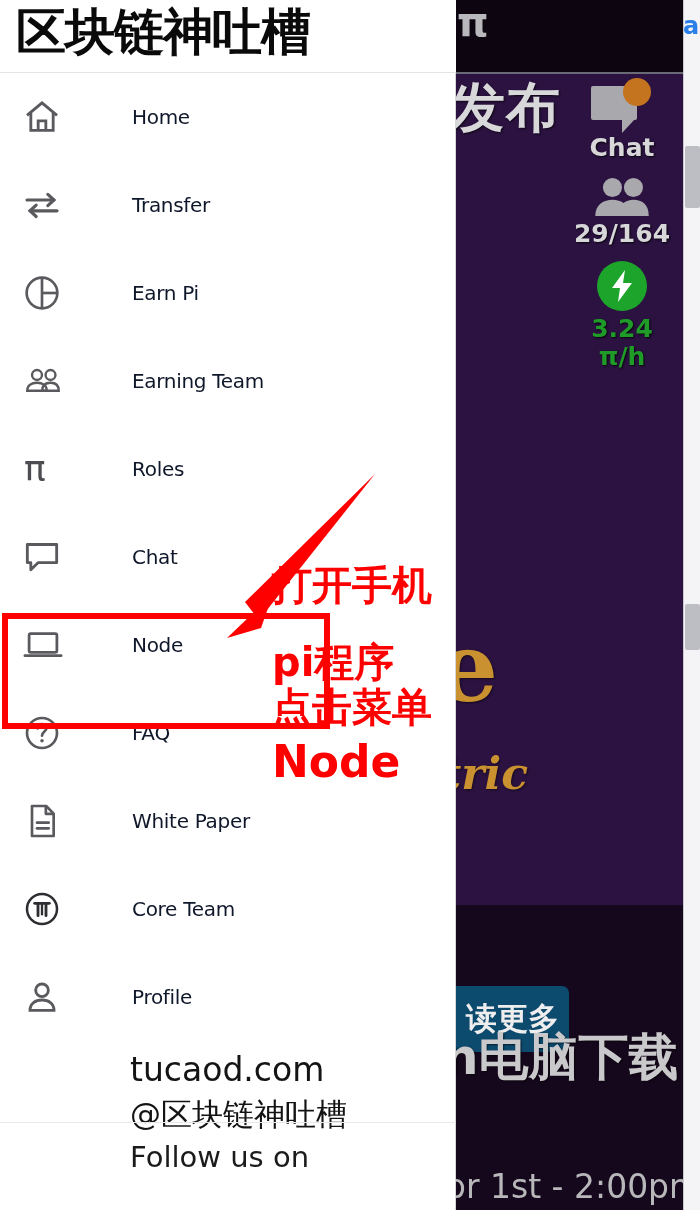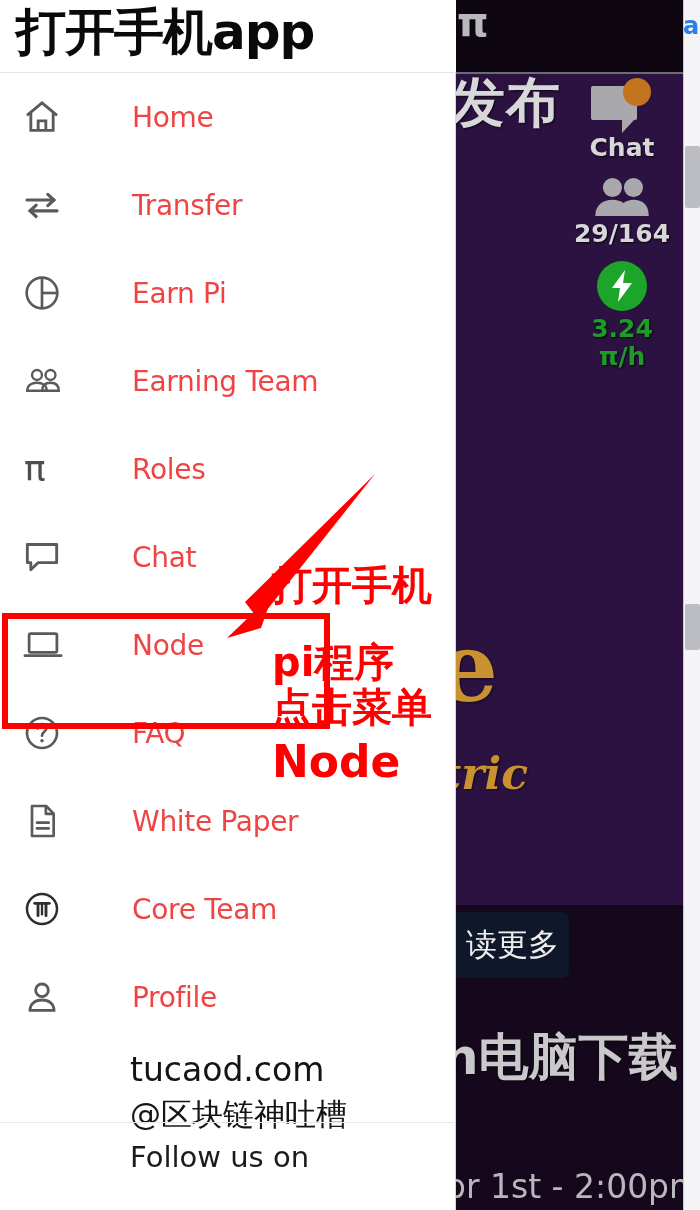--- a/index.html
+++ b/index.html
@@ -30,21 +30,21 @@
     line-height:1;
   }
   .app-divider {
     position:absolute; left:0; top:72px; width:228px; height:2px;
     background:#6b6b75;
   }
   .app-headline {
     position:absolute; left:-4px; top:80px;
     font-size:54px; font-weight:700; color:#d8d8da;
     letter-spacing:1px; line-height:1;
-    font-family:Liberation Mono, monospace;
+    font-family:Liberation Sans, sans-serif;
     text-shadow:1px 1px 2px rgba(0,0,0,.7);
   }
 
   
   .stat-rail { position:absolute; right:6px; top:78px; width:110px; text-align:center; }
   .stat { margin-bottom:14px; }
   .stat-label {
     font-size:25px; font-weight:700; color:#d7d7d9; line-height:1.1;
     font-family:"DejaVu Sans", sans-serif;
     text-shadow:1px 1px 2px rgba(0,0,0,.8);
@@ -75,23 +75,23 @@
   
   .gold-frag {
     position:absolute; color:#c9912f; font-weight:700;
     font-family:"DejaVu Serif", serif;
     text-shadow:1px 1px 2px rgba(0,0,0,.5);
   }
   .gold-e { left:-18px; top:620px; font-size:96px; line-height:1; }
   .gold-tric { left:-14px; top:752px; font-size:44px; font-style:italic; line-height:1; }
 
   .read-more-btn {
-    position:absolute; left:-46px; top:912px; width:160px; height:66px;
-    background:#0f172a; border-radius:7px;
-    color:#eee; font-size:31px; font-weight:400;
+    position:absolute; left:-46px; top:986px; width:160px; height:66px;
+    background:#0c4a6e; border-radius:7px;
+    color:#eee; font-size:31px; font-weight:700;
     font-family:"DejaVu Sans", sans-serif;
     display:flex; align-items:center; justify-content:flex-end;
     padding-right:10px;
   }
   .app-lower-bg {
     position:absolute; left:0; top:905px; width:228px; height:305px;
     background:#16081c;
   }
   .dl-line {
     position:absolute; left:-12px; top:1032px;
@@ -141,21 +141,21 @@
   .menu { position:absolute; left:0; top:73px; width:456px; }
   .menu-item {
     position:relative; height:88px; display:flex; align-items:center;
     padding-left:22px; background:transparent;
   }
   .menu-icon {
     width:58px; display:flex; align-items:center; justify-content:flex-start;
     color:#5a5a5e; flex:none;
   }
   .menu-label {
-    margin-left:52px; font-size:28px; color:#ef4444; font-weight:400;
+    margin-left:52px; font-size:20px; color:#0f172a; font-weight:400;
     font-family:"DejaVu Sans", sans-serif; letter-spacing:-0.3px;
   }
   .pi-glyph {
     font-size:36px; color:#4d4d51; font-family:"DejaVu Sans", sans-serif;
     line-height:1; padding-left:2px;
   }
   .follow-text {
     position:absolute; left:130px; top:1140px;
     font-size:29px; color:#1b1b1b; font-family:"DejaVu Sans", sans-serif;
   }
@@ -245,21 +245,21 @@
 
   <div class="browser-strip">
     <div class="strip-glyph">a</div>
     <div class="strip-thumb a"></div>
     <div class="strip-thumb b"></div>
   </div>
 
   <div class="drawer">
 
     <div class="drawer-header">
-      <div class="drawer-title">打开手机app</div>
+      <div class="drawer-title">区块链神吐槽</div>
     </div>
 
     <nav class="menu">
 
       <div class="menu-item">
         <span class="menu-icon">
           <svg width="40" height="40" viewBox="0 0 24 24" fill="none" stroke="#5a5a5e" stroke-width="1.7">
             <path d="M3 11 L12 3.5 L21 11"></path>
             <path d="M5.3 9.6 V20 H18.7 V9.6"></path>
             <path d="M9.7 20 V14.3 H14.3 V20"></path>

